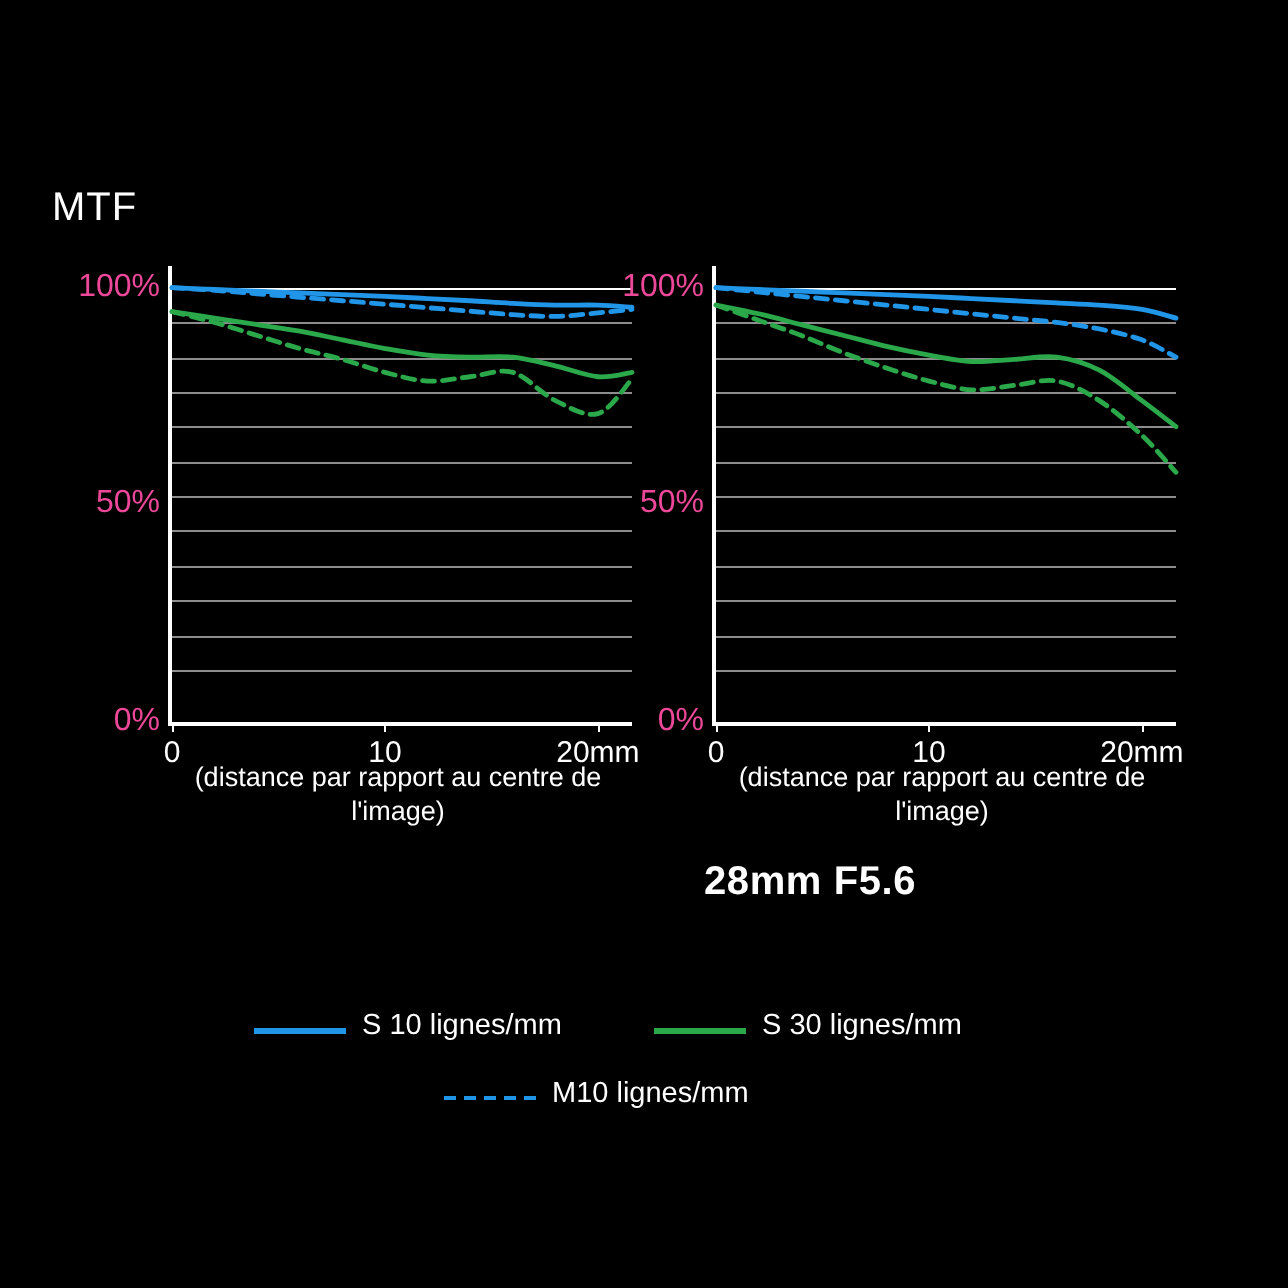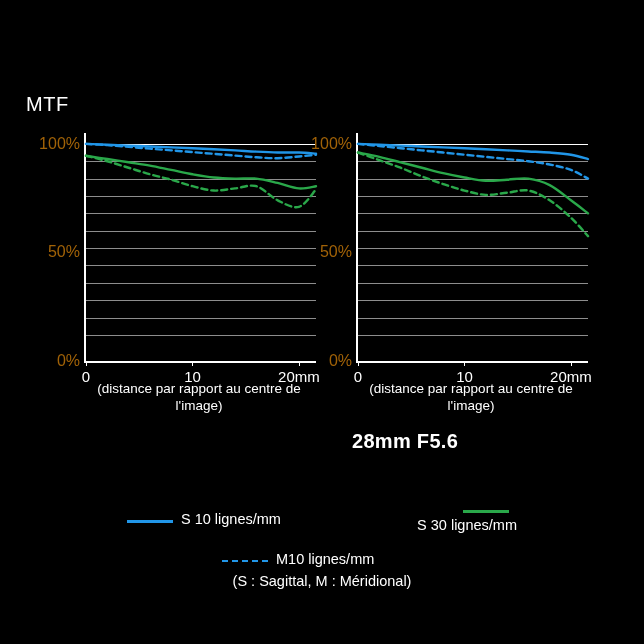--- a/index.html
+++ b/index.html
@@ -54,21 +54,21 @@
   }
   .gridline.top {
     background: #ffffff;
     height: 1px;
   }
   .ytick-label {
     position: absolute;
     right: 100%;
     margin-right: 6px;
     font-size: 16px;
-    color: #a16207;
+    color: #ec4899;
     transform: translateY(-50%);
     white-space: nowrap;
   }
   .xtick {
     position: absolute;
     top: 100%;
     width: 1px;
     height: 5px;
     background: #ffffff;
   }
@@ -144,21 +144,21 @@
     width: 46px;
     height: 2.5px;
     display: block;
   }
   .legend-entry.dashed .swatch i {
     height: 0;
     border-top: 2.5px dashed currentColor;
     background: none !important;
   }
   .legend-entry.col-a { width: 200px; }
-  .legend-entry.col-b { width: 190px; flex-direction: column; }
+  .legend-entry.col-b { width: 190px; }
   .legend-note {
     font-size: 14.5px;
     color: #ffffff;
     margin-top: 4px;
   }
 </style>
 </head>
 <body>
 
 <div class="page">
@@ -248,16 +248,15 @@
         </div>
       </div>
     <div class="legend-row">
         <div class="legend-entry dashed col-a" style="color: rgb(33, 150, 232); margin-top: 12px;">
           <span class="swatch">
             <i style="background: rgb(33, 150, 232);"></i>
           </span>
           <span style="color: rgb(255, 255, 255);">M10 lignes/mm</span>
         </div>
       </div>
-    <div class="legend-note">(S : Sagittal, M : Méridional)</div>
   </div>
 
 </div>
 
 </body></html>

